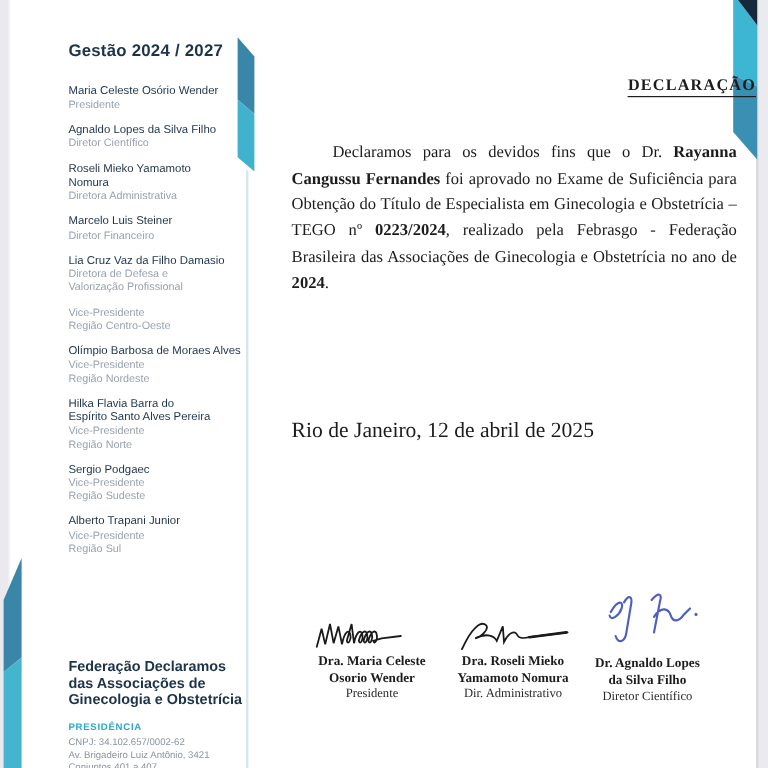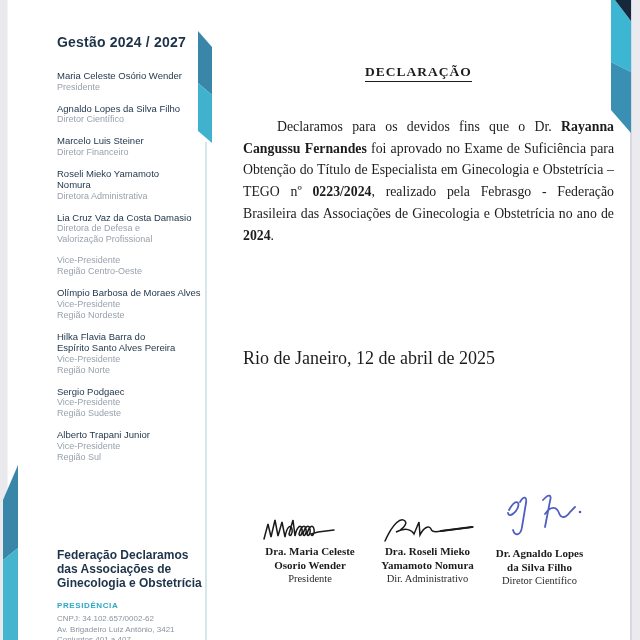--- a/index.html
+++ b/index.html
@@ -25,21 +25,21 @@
   .org-name div{font-size:12px;font-weight:700;color:#1d3349;line-height:14px;white-space:nowrap;}
   .footer-label{margin-top:11px;font-size:8px;font-weight:700;color:var(--accent,#2aa9c6);letter-spacing:.6px;}
   .footer-lines{margin-top:4px;}
   .footer-lines div{font-size:8px;color:#8a93a0;line-height:10.5px;white-space:nowrap;}
 
   
   .ribbon{position:absolute;}
 
   
   .main{position:absolute;left:207px;top:0;width:423px;height:640px;font-family:"Liberation Serif", serif;color:#1c1c1e;}
-  .doc-title-wrap{position:absolute;top:62px;left:0;width:100%;text-align:center;}
+  .doc-title-wrap{position:absolute;top:62px;left:0;width:100%;text-align:right;}
   .doc-title{display:inline-block;font-size:13.5px;font-weight:700;letter-spacing:1px;border-bottom:1.5px solid #1c1c1e;padding-bottom:1px;}
   .doc-paragraph{position:absolute;top:102px;left:36px;width:371px;font-size:13.8px;line-height:21.8px;text-align:justify;text-indent:34px;}
   .doc-paragraph b{font-weight:700;}
   .doc-date{position:absolute;top:348px;left:36px;font-size:18px;text-align:center;}
 
   .sig-block{position:absolute;text-align:center;}
   .sig-area{display:flex;align-items:flex-end;justify-content:center;height:58px;}
   .sig-name div{font-size:11px;font-weight:700;line-height:13.5px;white-space:nowrap;}
   .sig-role{font-size:10.5px;line-height:14px;color:#2a2a2c;}
   #sig-block-1{left:38px;top:487px;width:130px;text-align:center;}
@@ -68,38 +68,38 @@
         <div class="member">
           <div class="member-name">
             <div>Agnaldo Lopes da Silva Filho</div>
           </div>
           <div class="member-role">
             <div>Diretor Científico</div>
           </div>
         </div>
         <div class="member">
           <div class="member-name">
-            <div>Marcelo Luis Steiner</div>
-          </div>
-          <div class="member-role">
-            <div>Diretor Financeiro</div>
-          </div>
-        </div>
-        <div class="member">
-          <div class="member-name">
             <div>Roseli Mieko Yamamoto</div>
             <div>Nomura</div>
           </div>
           <div class="member-role">
             <div>Diretora Administrativa</div>
           </div>
         </div>
         <div class="member">
           <div class="member-name">
-            <div>Lia Cruz Vaz da Costa Damasio</div>
+            <div>Marcelo Luis Steiner</div>
+          </div>
+          <div class="member-role">
+            <div>Diretor Financeiro</div>
+          </div>
+        </div>
+        <div class="member">
+          <div class="member-name">
+            <div>Lia Cruz Vaz da Filho Damasio</div>
           </div>
           <div class="member-role">
             <div>Diretora de Defesa e</div>
             <div>Valorização Profissional</div>
           </div>
         </div>
         <div class="member">
           <div class="member-role">
             <div>Vice-Presidente</div>
             <div>Região Centro-Oeste</div>

